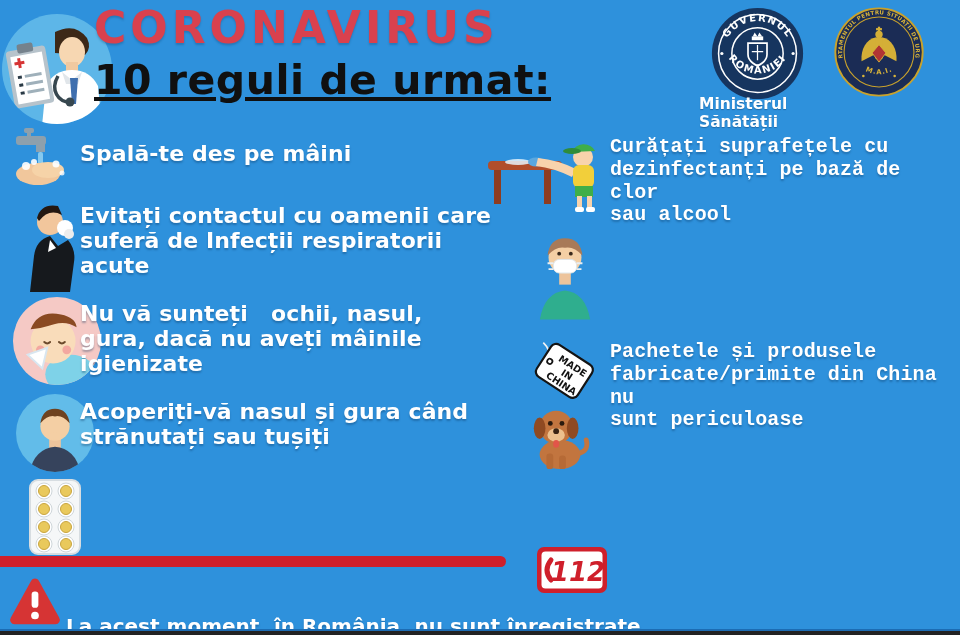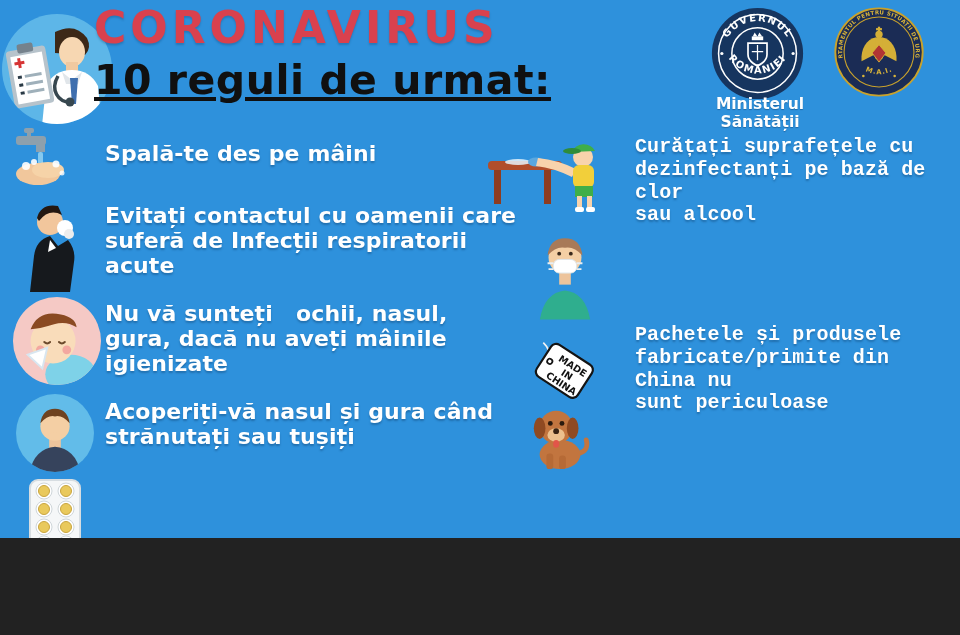--- a/index.html
+++ b/index.html
@@ -1,36 +1,36 @@
 <!DOCTYPE html>
 <html style="--bg: #2e91dc; --title_red: #d9414e; --bar_red: #cf1f2b; --warn_red: #d63434; --text_white: #ffffff; --subtitle_black: #101010; --bottom_strip: #1c6cb3;"><head>
 <meta charset="utf-8">
 <style>
   :root{
     --bg:#2e91dc; --title_red:#d9414e; --bar_red:#cf1f2b; --warn_red:#d63434;
     --text_white:#ffffff; --subtitle_black:#101010; --bottom_strip:#1c6cb3;
   }
   html,body{margin:0;padding:0;background:#222;}
-  .poster{position:relative;width:960px;height:538px;background:var(--bg);overflow:hidden;
+  .poster{position:relative;width:960px;height:631px;background:var(--bg);overflow:hidden;
           font-family:"DejaVu Sans","Liberation Sans",sans-serif;font-weight:700;}
   .abs{position:absolute;}
   .title{left:94px;top:2px;font-size:44px;letter-spacing:4px;color:var(--title_red);
          text-shadow:0 2px 2px rgba(10,50,90,.25);}
   .subtitle{left:94px;top:56px;font-size:41px;letter-spacing:.5px;color:var(--subtitle_black);text-decoration:underline;}
   .rule-text{color:var(--text_white);white-space:pre-wrap;line-height:1.14;
-             text-shadow:0 2px 2px rgba(8,48,90,.35);letter-spacing:.1px;margin-left:25px;}
+             text-shadow:0 2px 2px rgba(8,48,90,.35);letter-spacing:.1px;}
   .col-left{font-size:22px;}
   .col-right{font-size:20px;font-family:Liberation Mono, monospace;}
   .notice{color:var(--text_white);white-space:pre-wrap;font-size:20px;line-height:22.5px;
           text-shadow:0 2px 2px rgba(8,48,90,.35);}
   .notice p{margin:0;}
   .red-bar{left:0;top:556px;width:506px;height:11px;background:var(--bar_red);
            border-radius:0 6px 6px 0;}
   .bottom-strip{left:0;top:629px;width:960px;height:6px;background:var(--bottom_strip);}
-  .gov-caption{left:699px;top:95px;width:122px;text-align:center;font-size:15.5px;
+  .gov-caption{left:699px;top:95px;width:122px;text-align:left;font-size:15.5px;
                color:var(--text_white);text-shadow:0 1px 1px rgba(8,48,90,.4);}
   svg text{font-family:"DejaVu Sans","Liberation Sans",sans-serif;}
 </style>
 </head>
 <body>
 
 <div class="poster">
 
   <svg class="abs" style="left:0;top:12px" width="114" height="114" viewBox="0 0 114 114">
     <defs>
@@ -242,21 +242,21 @@
   <svg class="abs" style="left:520px;top:328px" width="80" height="80" viewBox="0 0 92 92">
     <g transform="rotate(33 46 46)">
       <path d="M14,32 q12,2 18,14" stroke="#f3f3f3" stroke-width="2" fill="none"></path>
       <rect x="24" y="24" width="56" height="44" rx="7" fill="#ffffff" stroke="#141414" stroke-width="2.5"></rect>
       <circle cx="32" cy="46" r="3" fill="#ffffff" stroke="#141414" stroke-width="2"></circle>
       <text x="57" y="40" text-anchor="middle" font-size="11" font-weight="bold" fill="#111111">MADE</text>
       <text x="57" y="52" text-anchor="middle" font-size="11" font-weight="bold" fill="#111111">IN</text>
       <text x="57" y="64" text-anchor="middle" font-size="11" font-weight="bold" fill="#111111">CHINA</text>
     </g>
   </svg>
-  <div class="abs rule-text col-right" style="left:610px;top:324px">Pachetele și produsele
+  <div class="abs rule-text col-right" style="left:610px;top:341px">Pachetele și produsele
 fabricate/primite din China nu
 sunt periculoase</div>
 
   <svg class="abs" style="left:527px;top:403px" width="68" height="68" viewBox="0 0 70 70">
     <path d="M52,52 q12,-2 9,-14" stroke="#c2753f" stroke-width="5" fill="none" stroke-linecap="round"></path>
     <ellipse cx="34" cy="53" rx="21" ry="15" fill="#c2753f"></ellipse>
     <rect x="20" y="52" width="7" height="16" rx="3" fill="#b66a36"></rect>
     <rect x="33" y="54" width="7" height="14" rx="3" fill="#b66a36"></rect>
     <circle cx="30" cy="25" r="17" fill="#c2753f"></circle>
     <ellipse cx="13" cy="26" rx="6" ry="11" fill="#8f4a22"></ellipse>

